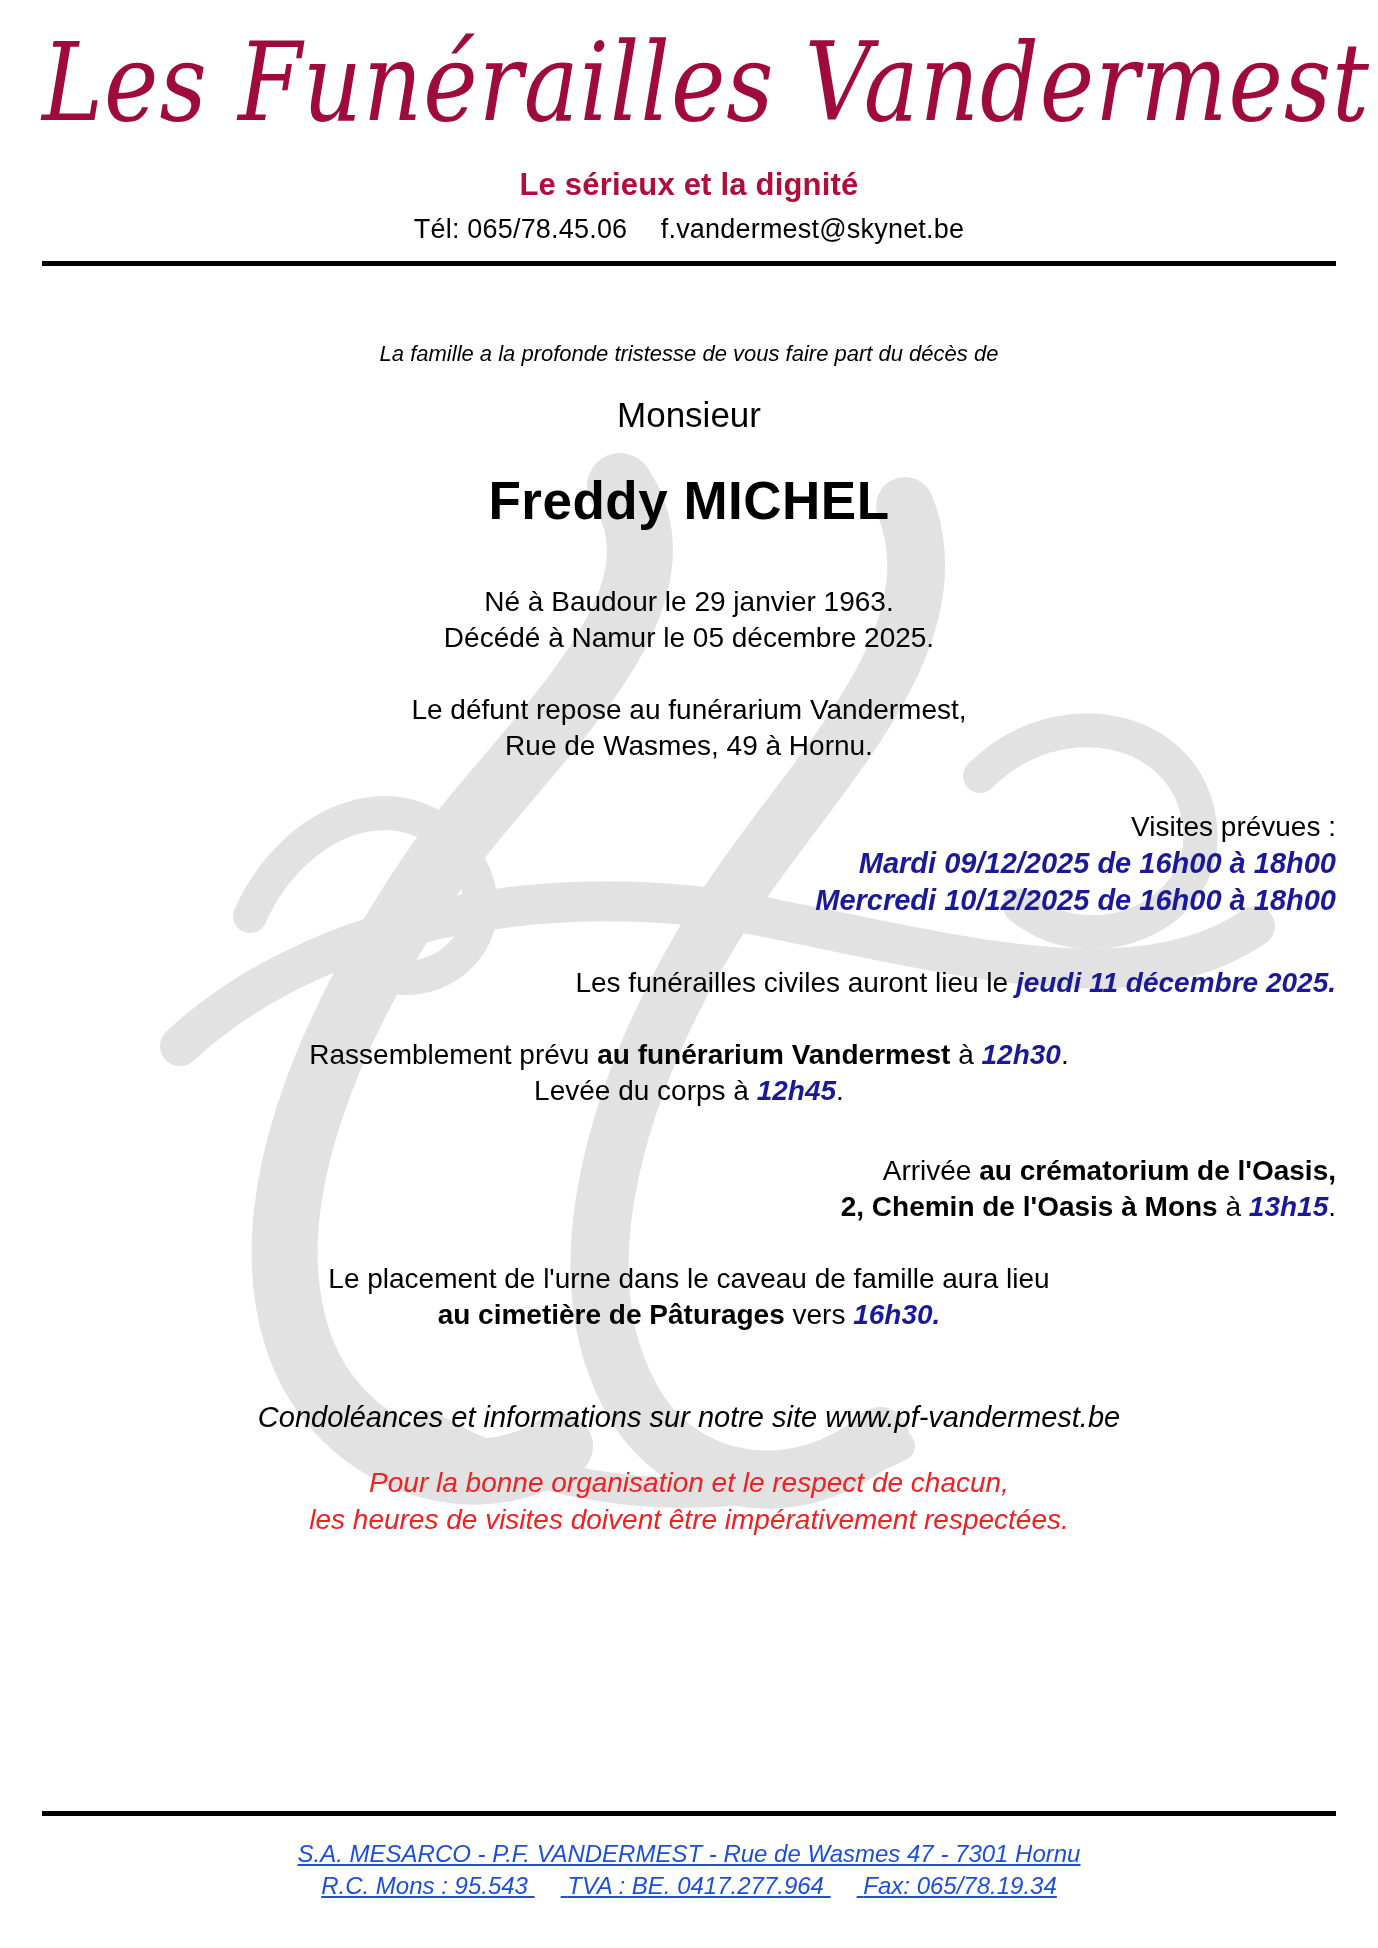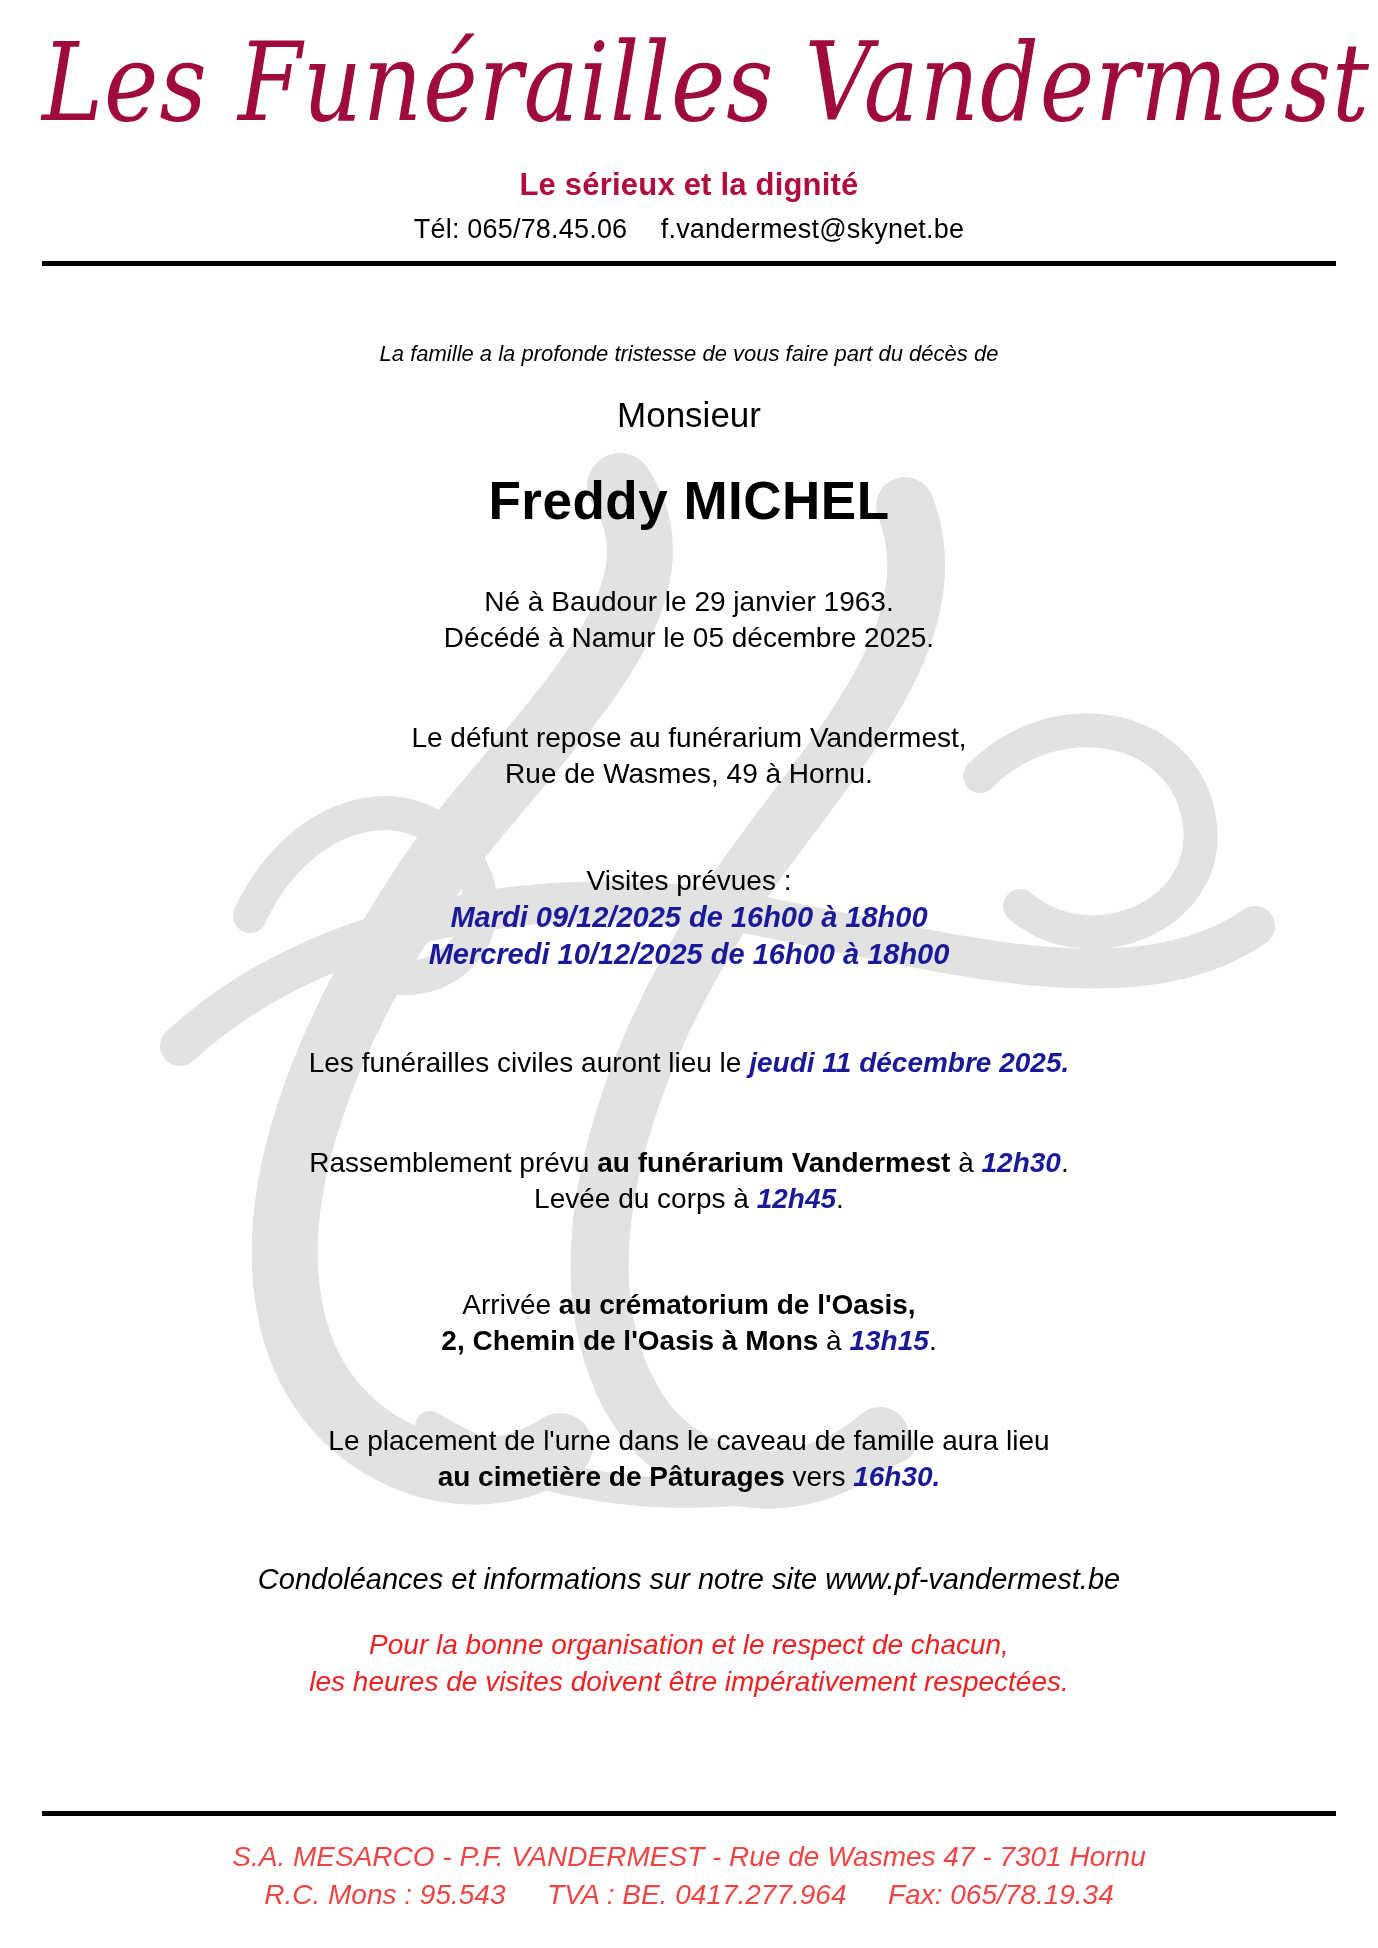--- a/index.html
+++ b/index.html
@@ -114,24 +114,25 @@
     line-height: 1.15;
     letter-spacing: 0.5px;
   }
 
   .para {
     font-size: 28px;
     line-height: 1.28;
     margin-top: 30px;
   }
   .para.gap-lg {
-    margin-top: 64px;
+    margin-top: 36px;
   }
   .para.gap-xl {
-    margin-top: 71px;
+    margin-top: 45px;
+    text-align: right;
   }
 
   .blue {
     color: #1a1a99;
     font-weight: bold;
     font-style: italic;
   }
   .bk-bold {
     font-weight: bold;
   }
@@ -168,24 +169,25 @@
     border-top: 5px solid #000000;
     margin: 0;
   }
   .footer {
     position: absolute;
     left: 42px;
     right: 42px;
     top: 1822px;
     text-align: center;
     font-style: italic;
-    font-size: 28px;
+    font-size: 24px;
     line-height: 1.35;
-    color: #ef4444;
+    color: #1d4ed8;
     z-index: 2;
+    text-decoration: underline;
   }
   .footer-sep {
     display: inline-block;
     width: 26px;
   }
 </style>
 </head>
 <body>
 
 <div class="page">

